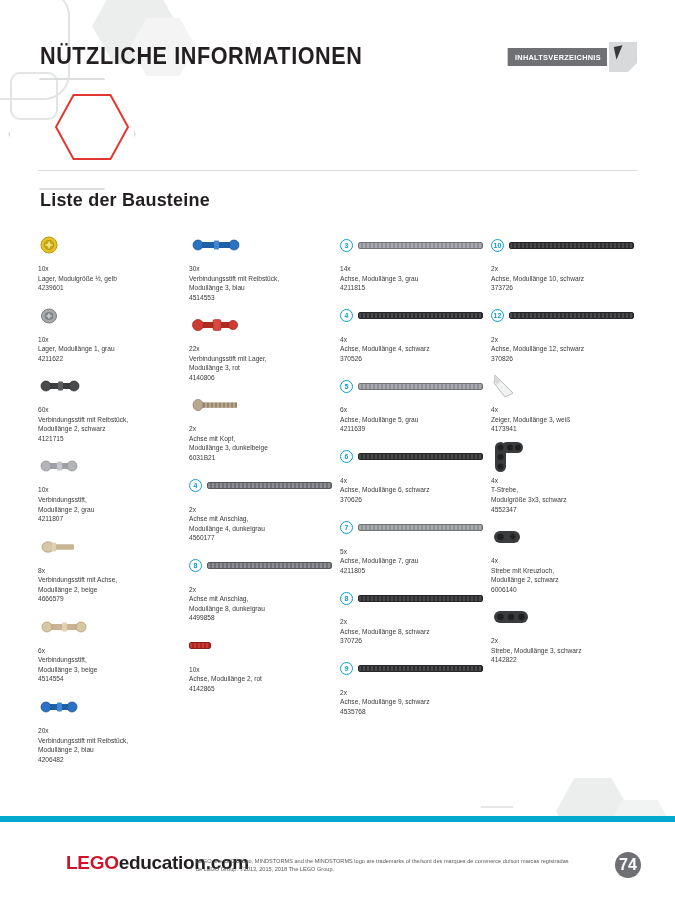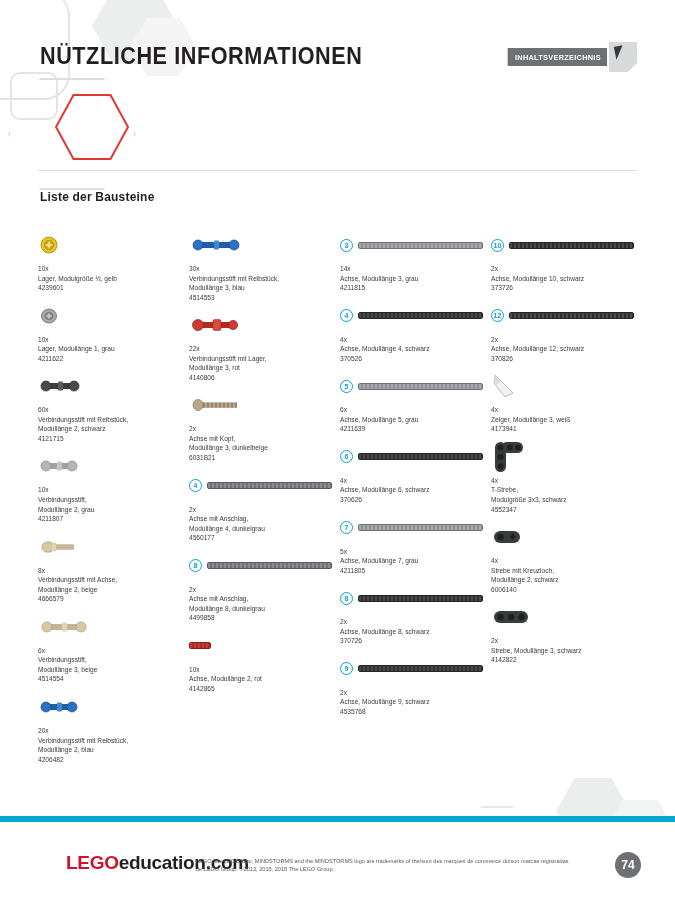--- a/index.html
+++ b/index.html
@@ -120,21 +120,21 @@
 
   .divider {
     position: absolute;
     left: 38px; right: 38px; top: 170px;
     height: 1px; background: #d9dadb;
   }
 
   .section-title {
     position: absolute;
     left: 40px; top: 190px;
-    font-size: 12px;
+    font-size: 18px;
     font-weight: bold;
     letter-spacing: 0.2px;
   }
 
   
   .columns {
     position: absolute;
     left: 38px; top: 228px;
     width: 604px;
     display: flex;
@@ -225,21 +225,21 @@
     line-height: 1.55;
     color: #58595b;
   }
   .page-number {
     position: absolute;
     right: 34px; bottom: 22px;
     width: 26px; height: 26px;
     border-radius: 50%;
     background: #6e7073;
     color: #fff;
-    font-size: 12px;
+    font-size: 16px;
     font-weight: bold;
     display: flex; align-items: center; justify-content: center;
   }
 </style>
 </head>
 <body>
 
 <div class="deco deco-hex-grey"></div>
 <div class="deco deco-hex-grey2"></div>
 <div class="deco deco-top-left-rounded"></div>

